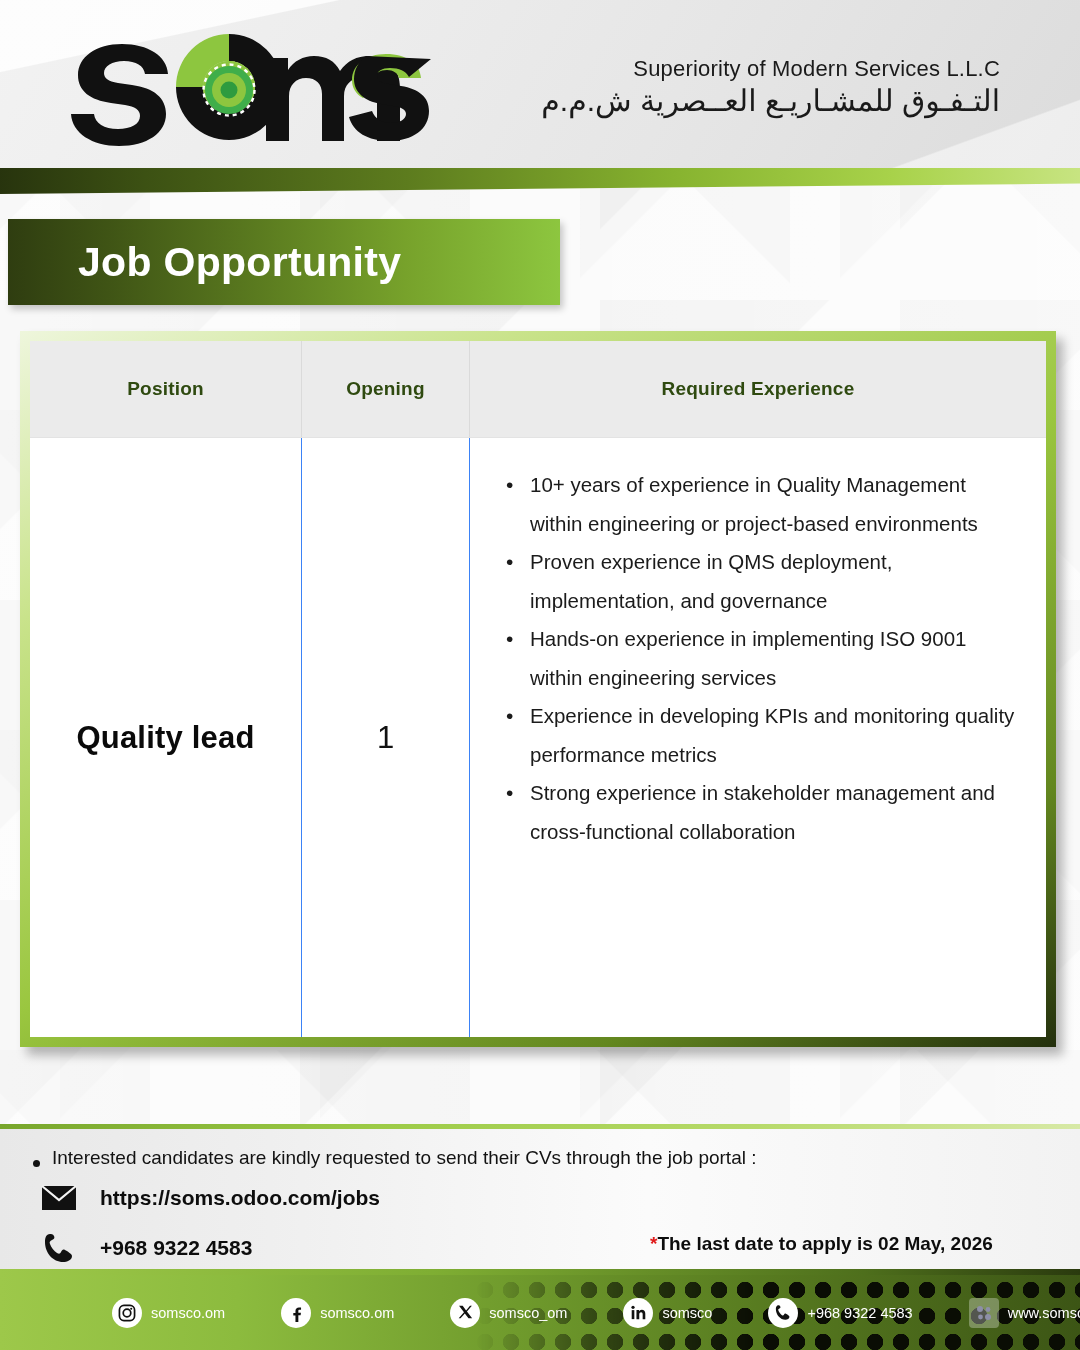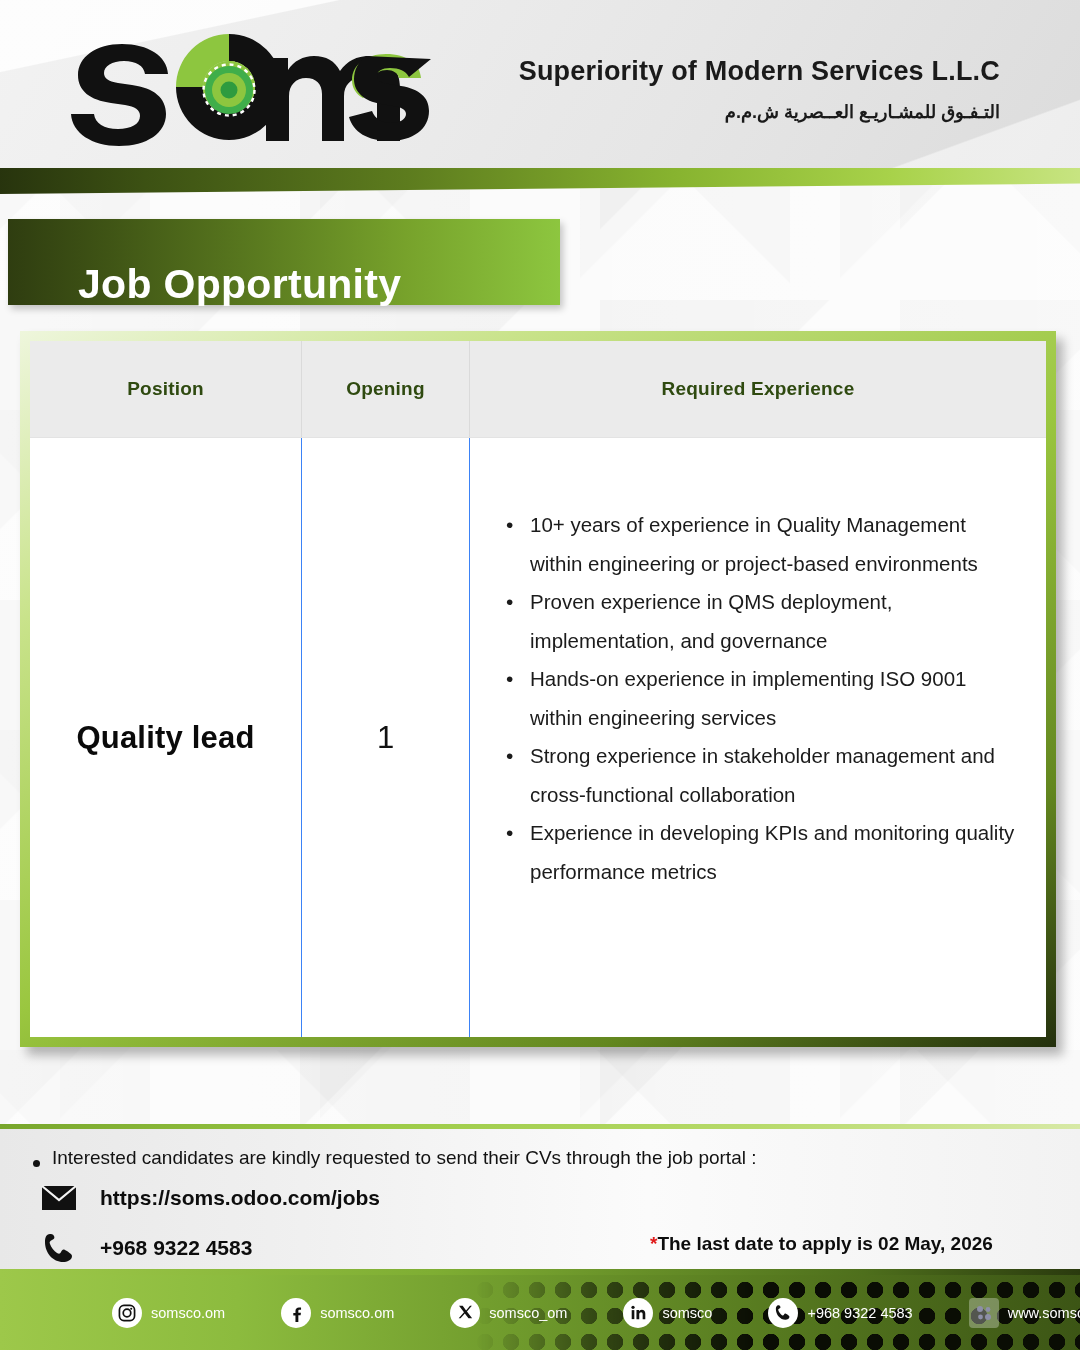--- a/index.html
+++ b/index.html
@@ -31,44 +31,44 @@
     background:
       linear-gradient(168deg, rgba(255,255,255,.85) 0 18%, rgba(255,255,255,0) 18.3%),
       linear-gradient(-20deg, rgba(255,255,255,.5) 0 12%, rgba(255,255,255,0) 12.3%);
   }
 
   .logo { position:absolute; left:66px; top:28px; width:370px; height:118px; }
   .logo svg { display:block; width:100%; height:100%; }
 
   .company { position:absolute; right:80px; top:56px; text-align:right; }
   .company .en {
-    font-size:27px; font-weight:bold; color:#1a1a1a; letter-spacing:.2px;
+    font-size:22px; font-weight:normal; color:#1a1a1a; letter-spacing:.2px;
     white-space:nowrap; line-height:1.15;margin-left:44px;
   }
   .company .ar {
-    font-size:18px; font-weight:bold; color:#1a1a1a; direction:rtl;
-    white-space:nowrap; line-height:1.25; margin-top:14px;
+    font-size:30px; font-weight:normal; color:#1a1a1a; direction:rtl;
+    white-space:nowrap; line-height:1.25; margin-top:1px;
   }
 
   
   .strip {
     position:absolute; left:0; top:168px; width:1080px; height:26px; overflow:hidden;
   }
   .strip i {
     position:absolute; left:-10px; top:0; width:1100px; height:26px; display:block;
     background:linear-gradient(90deg,#26320d 0%,#3c5113 14%,#5d7c1e 38%,#87b32f 62%,#a8d24a 82%,#c9e584 100%);
     transform:skewY(-0.55deg); transform-origin:left top;
   }
 
   
   .banner {
     position:absolute; left:8px; top:219px; width:552px; height:86px;
     background:linear-gradient(90deg,#2f3d10 0%,#3f5415 18%,#5a7a1f 45%,#77a22b 72%,#8dc63f 100%);
     box-shadow:3px 4px 7px rgba(0,0,0,.22);
-    display:flex; align-items:flex-end;
+    display:flex; align-items:center;
   }
   .banner h1 {
     color:#ffffff; font-size:41px; font-weight:bold; letter-spacing:.3px;
     padding-left:70px; line-height:1;
   }
 
   
   .frame {
     position:absolute; left:20px; top:331px; width:1036px; height:716px;
     padding:10px;
@@ -87,21 +87,21 @@
   .c3 { flex:1; }
   .thead .c1, .thead .c2 { border-right:1px solid #dadada; }
 
   .tbody { display:flex; flex:1; border-top:1px solid #e3e3e3; }
   .tbody > div { padding:0; }
   .tbody .c1, .tbody .c2 { border-right:1px solid #3b82f6; display:flex; align-items:center; justify-content:center; }
 
   .pos-name { font-size:31px; font-weight:bold; color:#0a0a0a; letter-spacing:.2px; }
   .open-num { font-size:31px; color:#111; }
 
-  .c3 ul { list-style:none; padding:68px 28px 0 34px; }
+  .c3 ul { list-style:none; padding:28px 28px 0 34px; }
   .c3 li {
     position:relative; font-size:20.5px; color:#1b1b1b;
     line-height:1.88; padding-left:26px; margin-bottom:0px;
   }
   .c3 li::before {
     content:"•"; position:absolute; left:2px; top:-1px; font-size:21px; color:#1b1b1b;
   }
 
   
   .contact-rule {
@@ -219,22 +219,22 @@
         <span class="pos-name">Quality lead</span>
       </div>
       <div class="c2">
         <span class="open-num">1</span>
       </div>
       <div class="c3">
         <ul>
           <li>10+ years of experience in Quality Management within engineering or project-based environments</li>
           <li>Proven experience in QMS deployment, implementation, and governance</li>
           <li>Hands-on experience in implementing ISO 9001 within engineering services</li>
+          <li>Experience in developing KPIs and monitoring quality performance metrics</li>
           <li>Strong experience in stakeholder management and cross-functional collaboration</li>
-          <li>Experience in developing KPIs and monitoring quality performance metrics</li>
         </ul>
       </div>
     </div>
 
   </div>
 </div>
 
 <div class="contact-rule"></div>
 <div class="contact">
   <div class="c-dot"></div>

